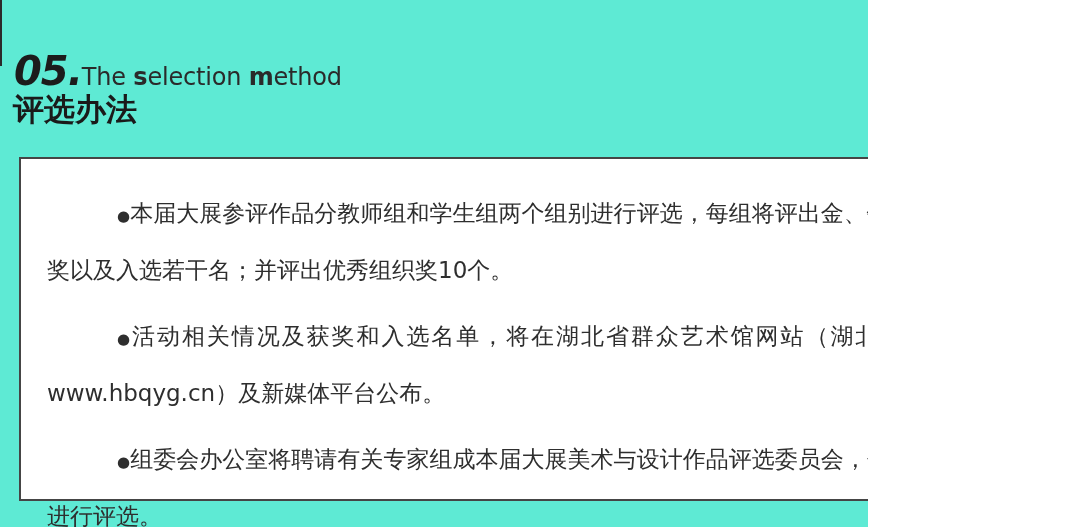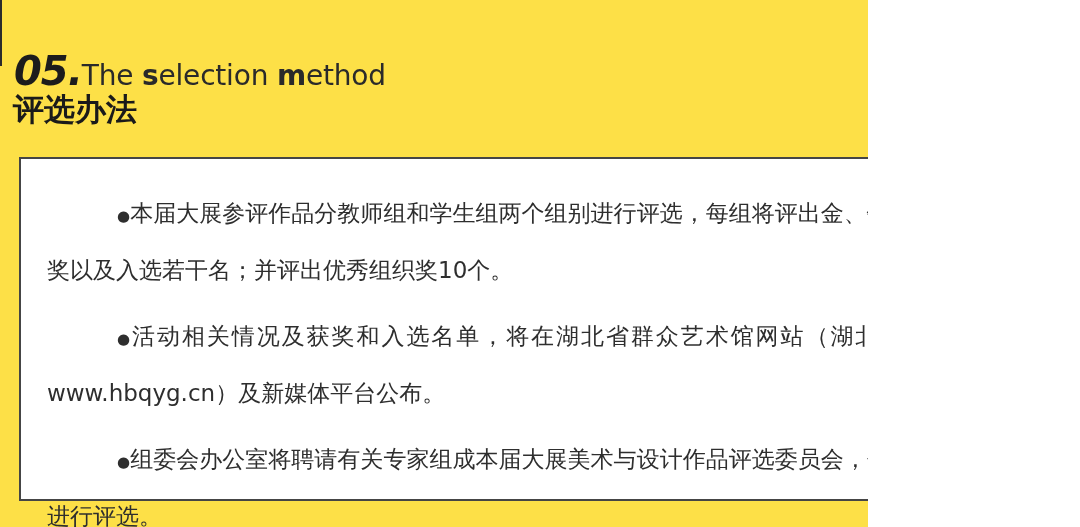--- a/index.html
+++ b/index.html
@@ -5,21 +5,21 @@
   html, body {
     margin: 0;
     padding: 0;
     background: #ffffff;
     font-family: "DejaVu Sans", "Liberation Sans", sans-serif;
   }
   .canvas {
     position: relative;
     width: 868px;
     height: 527px;
-    background: #fde047;
+    background: #5eead4;
     overflow: hidden;
   }
   
   .edge-line {
     position: absolute;
     left: 0;
     top: 0;
     width: 2px;
     height: 66px;
     background: #2b2b2b;
@@ -35,21 +35,21 @@
     color: #1e1e1e;
   }
   .section-num {
     font-size: 40px;
     font-weight: 700;
     font-style: italic;
     letter-spacing: -1px;
     color: #1c1c1c;
   }
   .title-en {
-    font-size: 28px;
+    font-size: 24px;
     font-weight: 400;
     color: #2a2a2a;
     letter-spacing: -0.2px;
   }
   .title-en b {
     font-weight: 700;
   }
   .title-zh {
     position: absolute;
     left: 13px;

